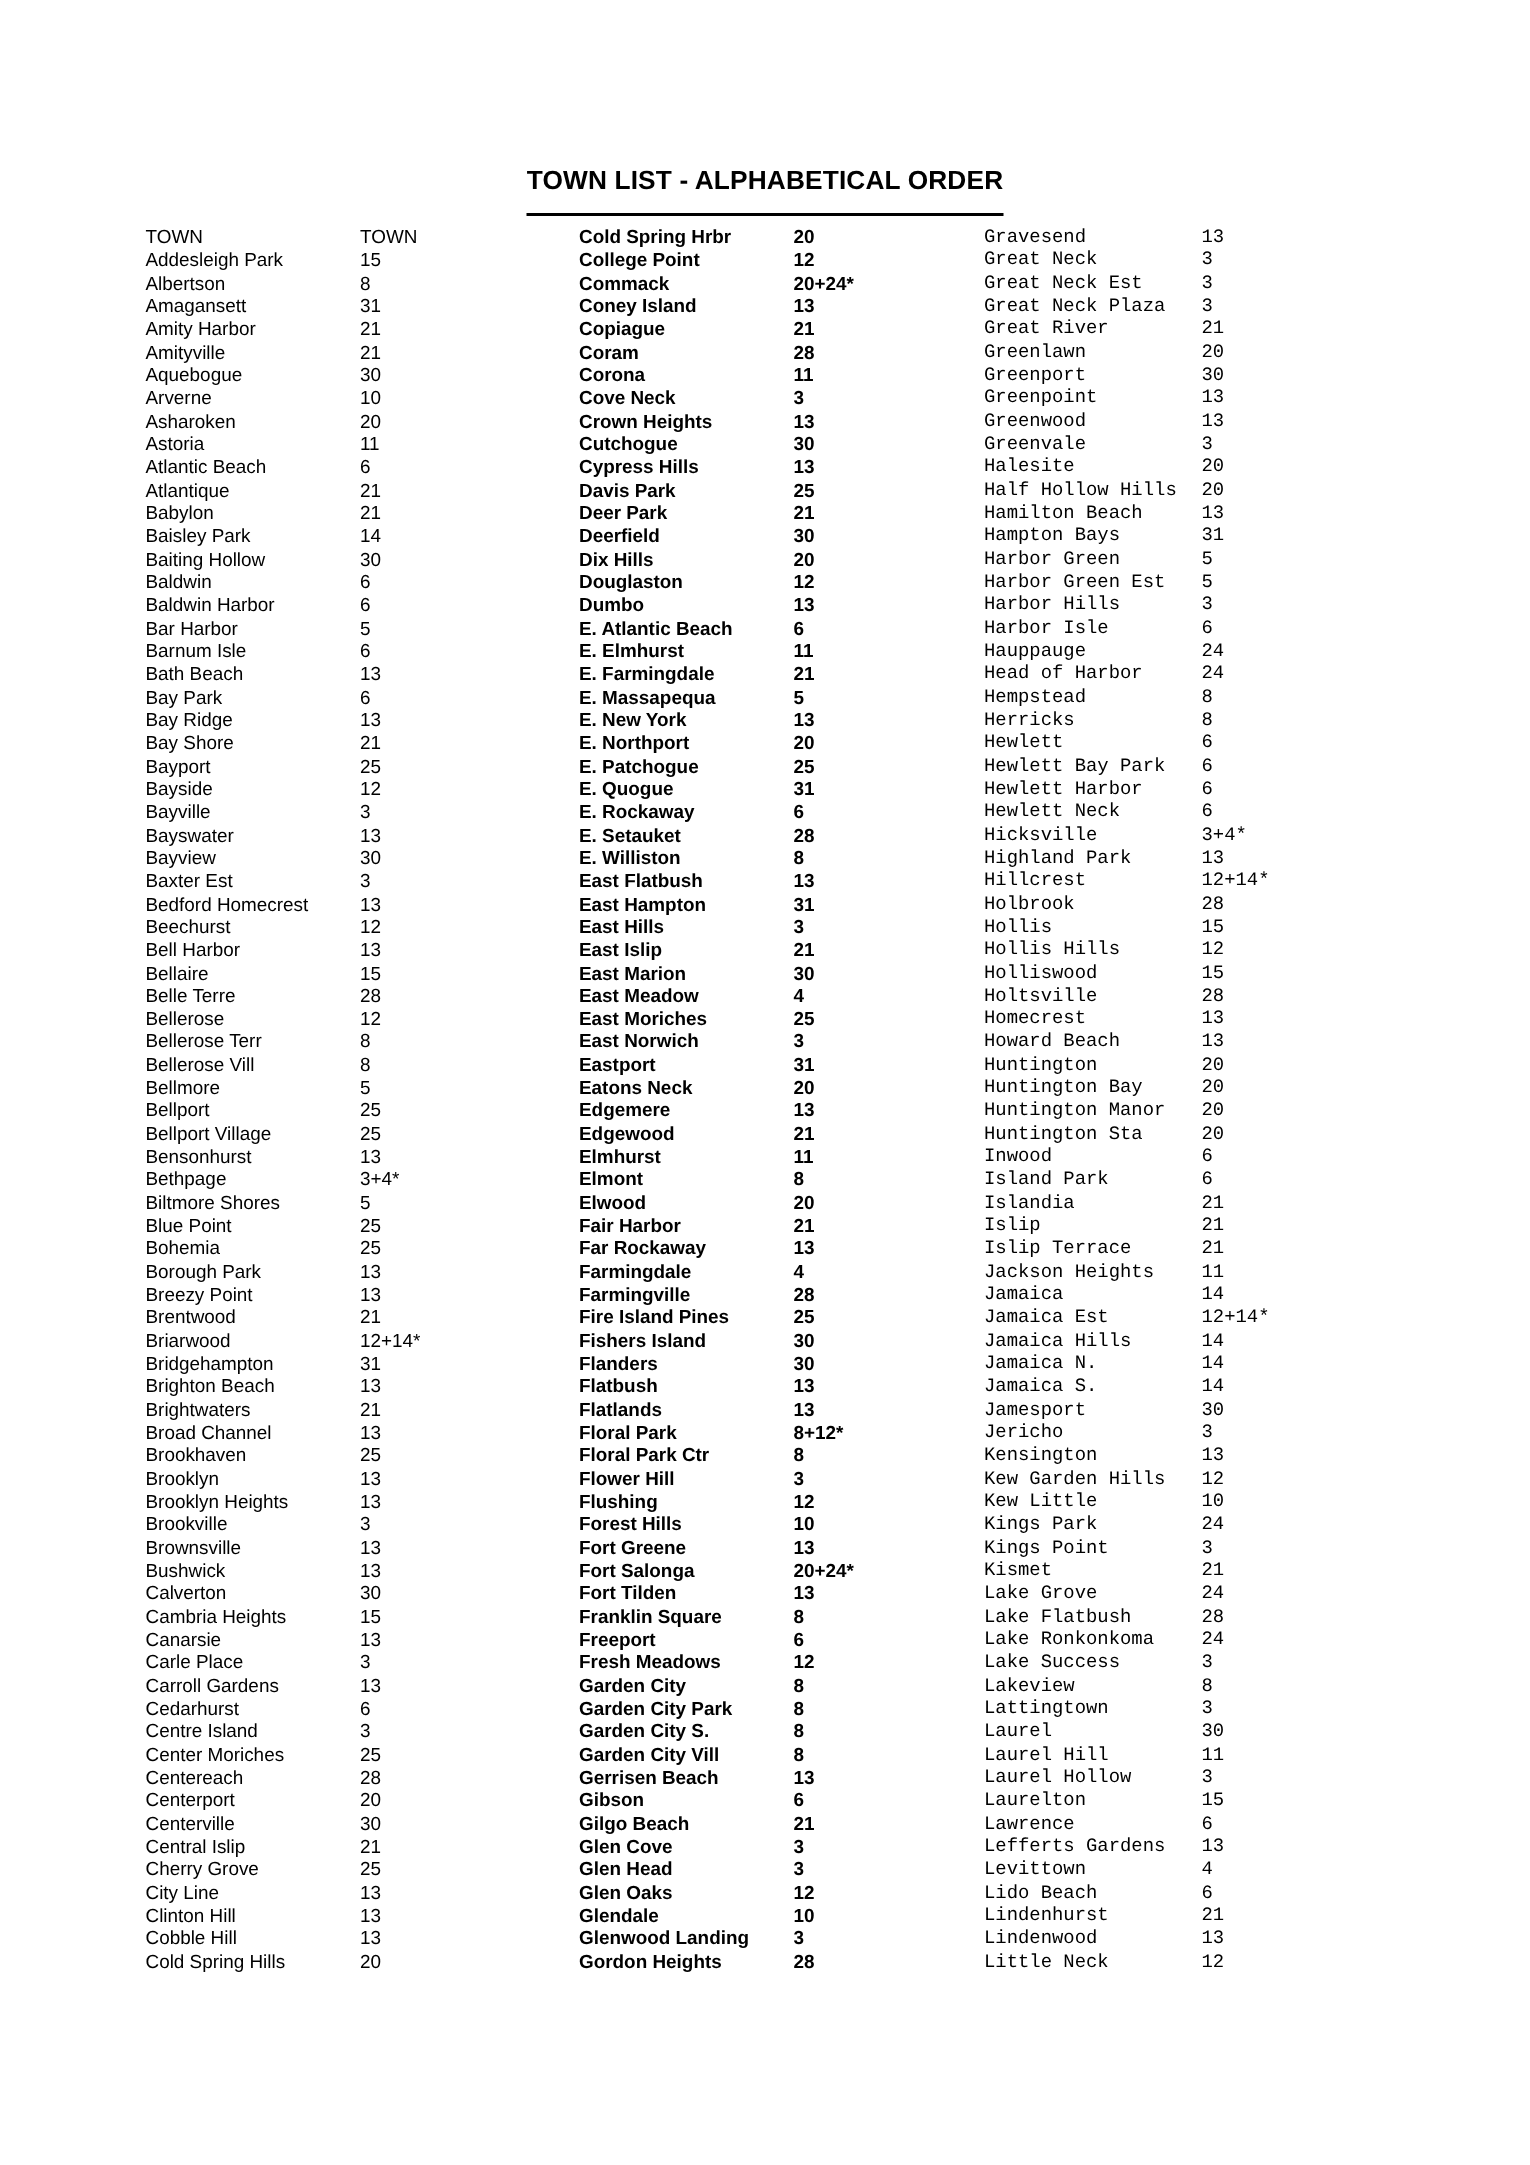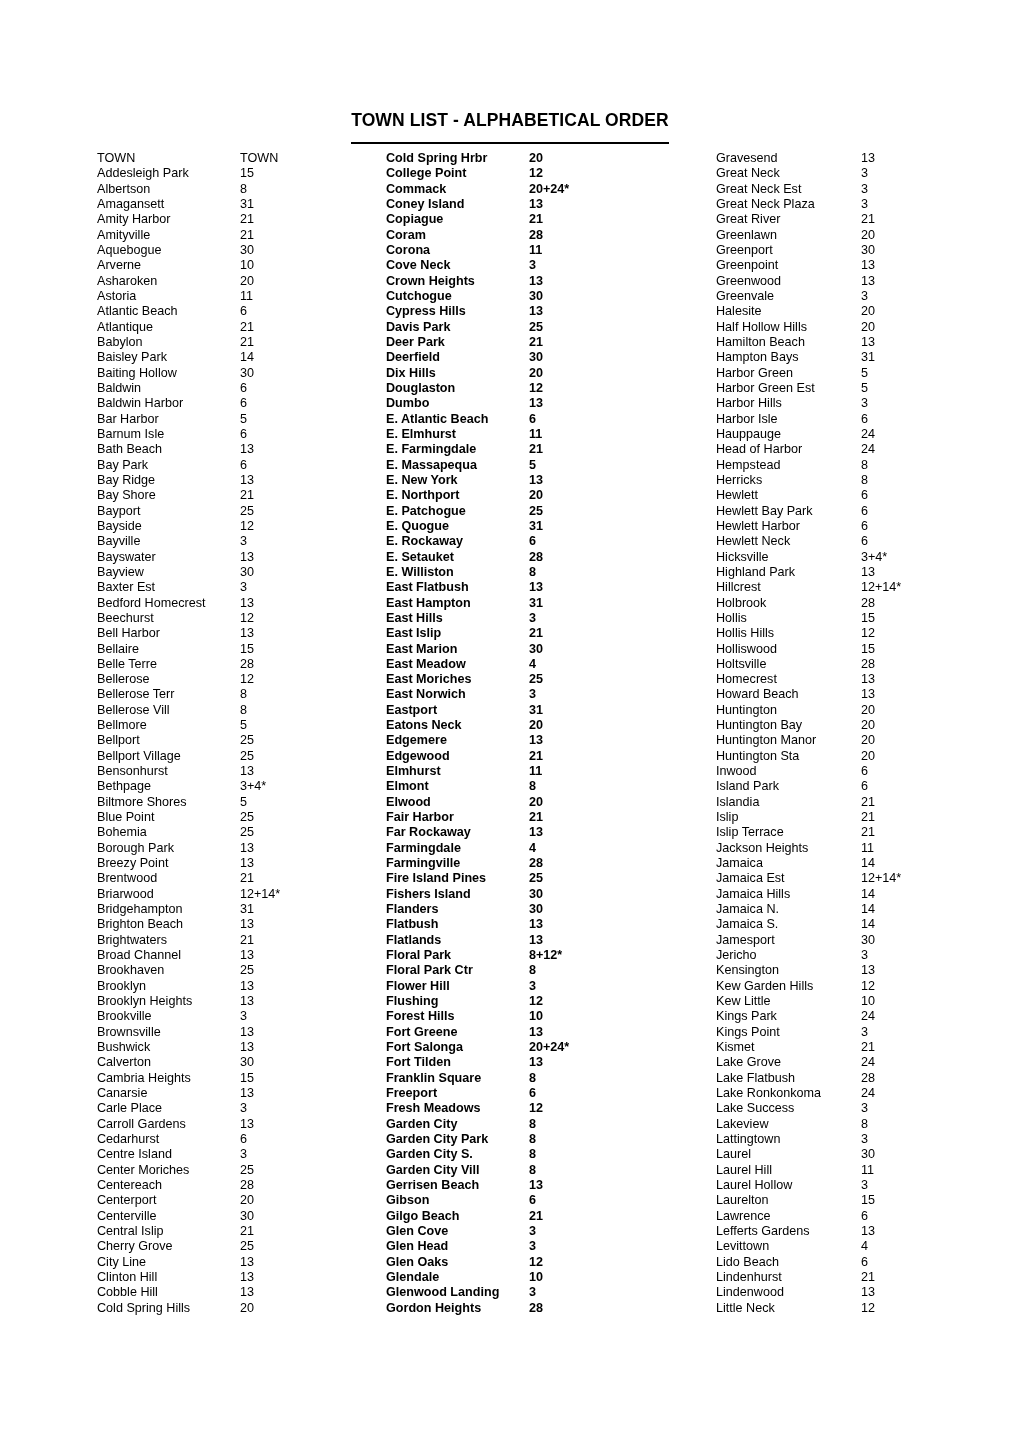--- a/index.html
+++ b/index.html
@@ -42,21 +42,21 @@
     left: 0;
     top: 151px;
     width: 1020px;
   }
   .col {
     position: absolute;
     top: 0;
   }
   .col-1 { left: 97px;  width: 290px; }
   .col-2 { left: 386px; width: 295px; font-weight: bold; }
-  .col-3 { left: 716px; width: 295px; }
+  .col-3 { left: 656px; width: 295px; font-family: Liberation Mono, monospace; }
 
   .row {
     height: 15.33px;
     line-height: 15.33px;
     font-size: 12.6px;
     white-space: nowrap;
     position: relative;
   }
   .row .town {
     display: inline-block;

